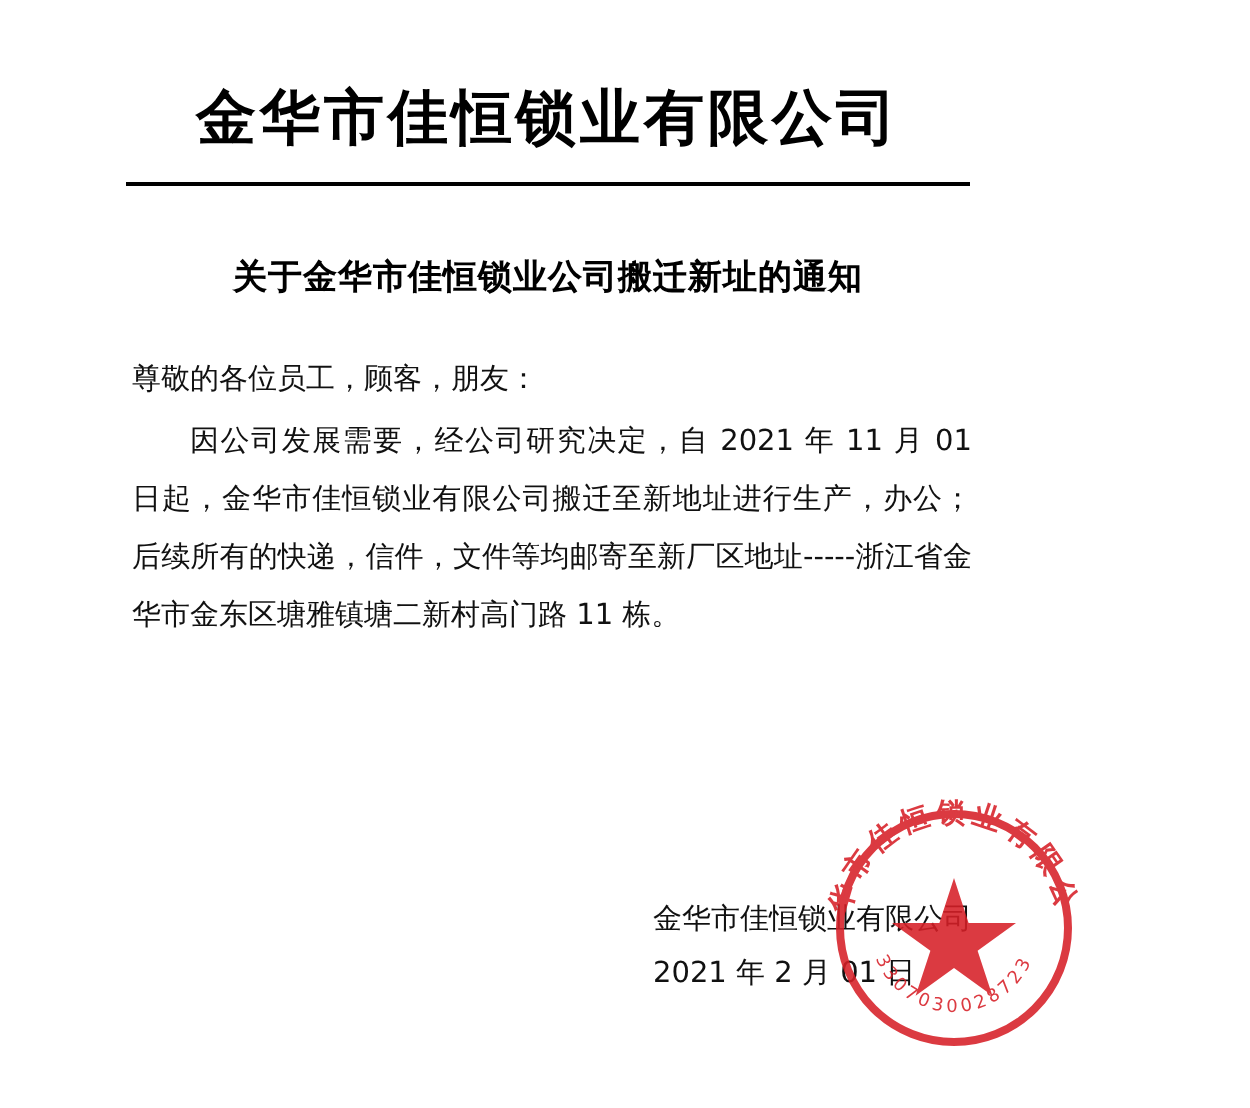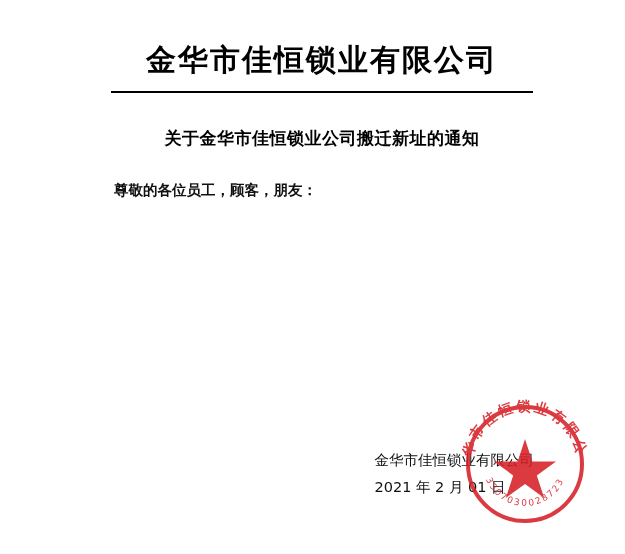--- a/index.html
+++ b/index.html
@@ -12,21 +12,20 @@
     background: #ffffff;
     font-family: "DejaVu Sans", "Liberation Sans", sans-serif;
     color: #000000;
     overflow: hidden;
   }
   .page {
     position: relative;
     width: 548px;
     height: 554px;
     box-sizing: border-box;
-    margin-left: 48px;
   }
   .letterhead {
     padding: 40px 60px 0 60px;
     text-align: center;
   }
   .company-name {
     font-family: "DejaVu Serif", "Liberation Serif", serif;
     font-size: 30px;
     font-weight: bold;
     letter-spacing: 2px;
@@ -46,21 +45,20 @@
     letter-spacing: 0.5px;
     margin-top: 34px;
     margin-bottom: 26px;
     color: #000;
   }
   .body-block {
     padding: 0 62px 0 66px;
     font-size: 14.5px;
     line-height: 2.0;
     color: #111;
-    font-weight: bold;
   }
   .salutation {
     margin-bottom: 2px;
   }
   .para {
     text-indent: 2em;
     text-align: justify;
     margin: 0;
   }
   .para + .para {
@@ -95,20 +93,21 @@
 
   <div class="letterhead">
     <div class="company-name">金华市佳恒锁业有限公司</div>
     <div class="rule"></div>
   </div>
 
   <div class="doc-title">关于金华市佳恒锁业公司搬迁新址的通知</div>
 
   <div class="body-block">
     <div class="salutation">尊敬的各位员工，顾客，朋友：</div>
+    <p class="para">因公司发展需要，经公司研究决定，自 2021 年 11 月 01 日起，金华市佳恒锁业有限公司搬迁至新地址进行生产，办公；后续所有的快递，信件，文件等均邮寄至新厂区地址-----浙江省金华市金东区塘雅镇塘二新村高门路 11 栋。</p>
   </div>
 
   <div class="signature">
     <div>金华市佳恒锁业有限公司</div>
     <div>2021 年 2 月 01 日</div>
   </div>
 
   <div class="stamp">
     <svg viewBox="0 0 150 150" width="150" height="150" xmlns="http://www.w3.org/2000/svg">
       <defs>

